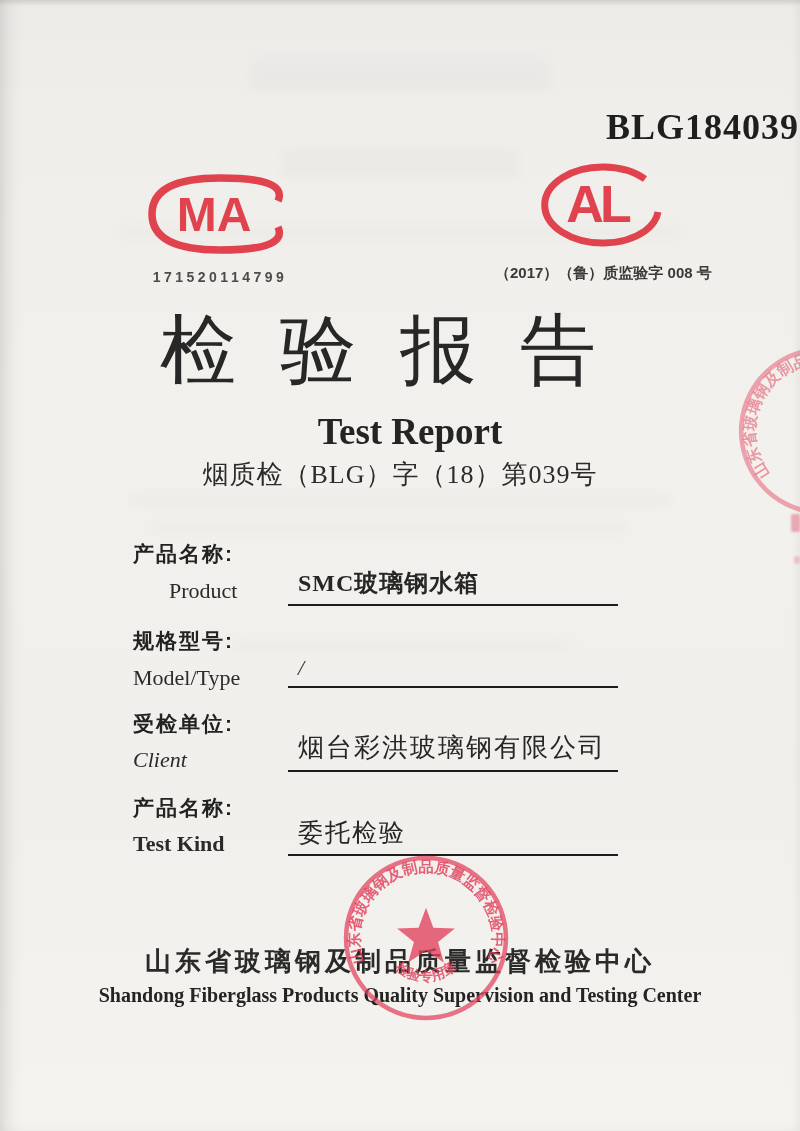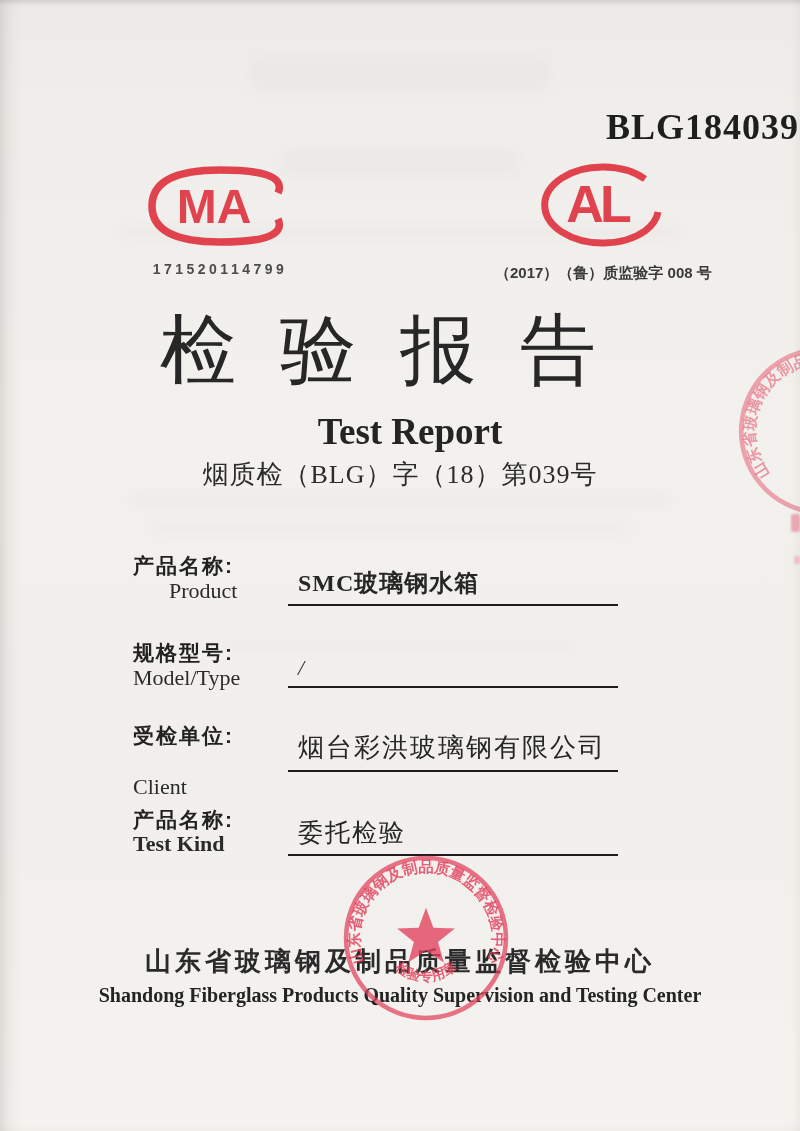--- a/index.html
+++ b/index.html
@@ -23,46 +23,46 @@
   .g5{left:150px;top:521px;width:480px;height:13px;}
   .g6{left:228px;top:641px;width:344px;height:11px;}
   .speck{position:absolute;background:#e87188;filter:blur(1px);}
   .sp1{left:791px;top:514px;width:9px;height:18px;opacity:.55;border-radius:2px;}
   .sp2{left:794px;top:556px;width:6px;height:8px;opacity:.35;border-radius:2px;}
 
   .report-code { position:absolute; left:606px; top:106px; font-size:36px; font-weight:bold;
     letter-spacing:1px; color:#1e1e1e; }
 
   
-  .cma-block { position:absolute; left:146px; top:166px; width:148px; text-align:center; }
+  .cma-block { position:absolute; left:146px; top:174px; width:148px; text-align:center; }
   .cal-block { position:absolute; left:495px; top:162px; width:215px; text-align:center; }
   .cma-number { margin-top:11px; font-family:"Liberation Sans","DejaVu Sans",sans-serif;
     font-weight:bold; font-size:14px; letter-spacing:3.5px; color:#4b4b49;text-align:center; }
   .cal-caption { margin-top:12px; font-family:"Liberation Sans","DejaVu Sans",sans-serif;
     font-weight:bold; font-size:15px; color:#3a3a38; white-space:nowrap;text-align:center; }
 
   .title-zh { position:absolute; top:300px; width:100%; text-align:center;
     font-family:"Liberation Sans","DejaVu Sans",sans-serif; font-weight:normal;
     font-size:76px; letter-spacing:44px; color:#272727; }
   .title-en { position:absolute; top:410px; width:100%; text-align:center;
     font-size:37px; font-weight:bold; color:#242424;padding-left:20px; }
   .doc-number { position:absolute; top:457px; width:100%; text-align:center;
     font-size:26px; color:#2b2b2b; letter-spacing:1px; }
 
   
   .field-label-zh { position:absolute; left:133px; width:160px;
     font-family:"Liberation Sans","DejaVu Sans",sans-serif; font-weight:bold;
-    font-size:21px; color:#222; letter-spacing:2px;margin-top:12px; }
+    font-size:21px; color:#222; letter-spacing:2px; }
   .field-label-en { position:absolute; left:133px; width:170px; font-size:22px; color:#2a2a2a; }
   .field-value { position:absolute; left:288px; width:330px;
     border-bottom:2px solid #1d1d1d; display:flex; align-items:flex-end;
     padding:0 0 5px 10px; }
   .lz1{top:540px;} .le1{top:578px;margin-left:36px;} .fv1{top:556px;height:50px;font-weight:bold;font-size:24px;letter-spacing:1px;}
   .lz2{top:627px;} .le2{top:665px;} .fv2{top:640px;height:48px;font-size:22px;font-style:italic;color:#333;}
-  .lz3{top:710px;} .le3{top:774px;} .fv3{top:727px;height:45px;font-size:26px;letter-spacing:2px;}
+  .lz3{top:710px;} .le3{top:747px;font-style:italic;} .fv3{top:727px;height:45px;font-size:26px;letter-spacing:2px;}
   .lz4{top:794px;} .le4{top:831px;font-weight:bold;} .fv4{top:810px;height:46px;font-size:25px;letter-spacing:2px;}
 
   .footer-zh { position:absolute; top:944px; width:100%; text-align:center;
     font-weight:700; font-size:26px; letter-spacing:4px; color:#2a2a2a; }
   .footer-en { position:absolute; top:984px; width:100%; text-align:center;
     font-weight:bold; font-size:20px; color:#242424; }
 
   .seal-bottom { position:absolute; left:340px; top:852px; width:172px; height:172px; }
   .seal-right { position:absolute; left:735px; top:343px; width:176px; height:176px;
     transform:rotate(-18deg); opacity:.62; }

